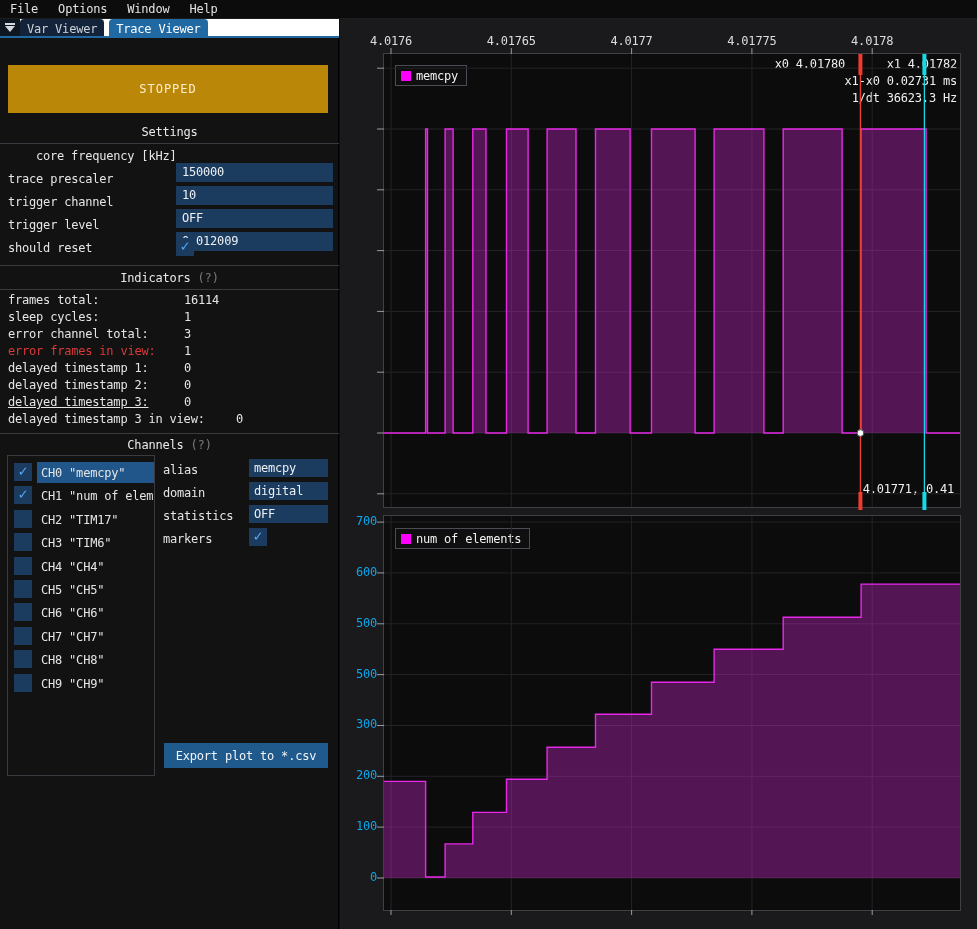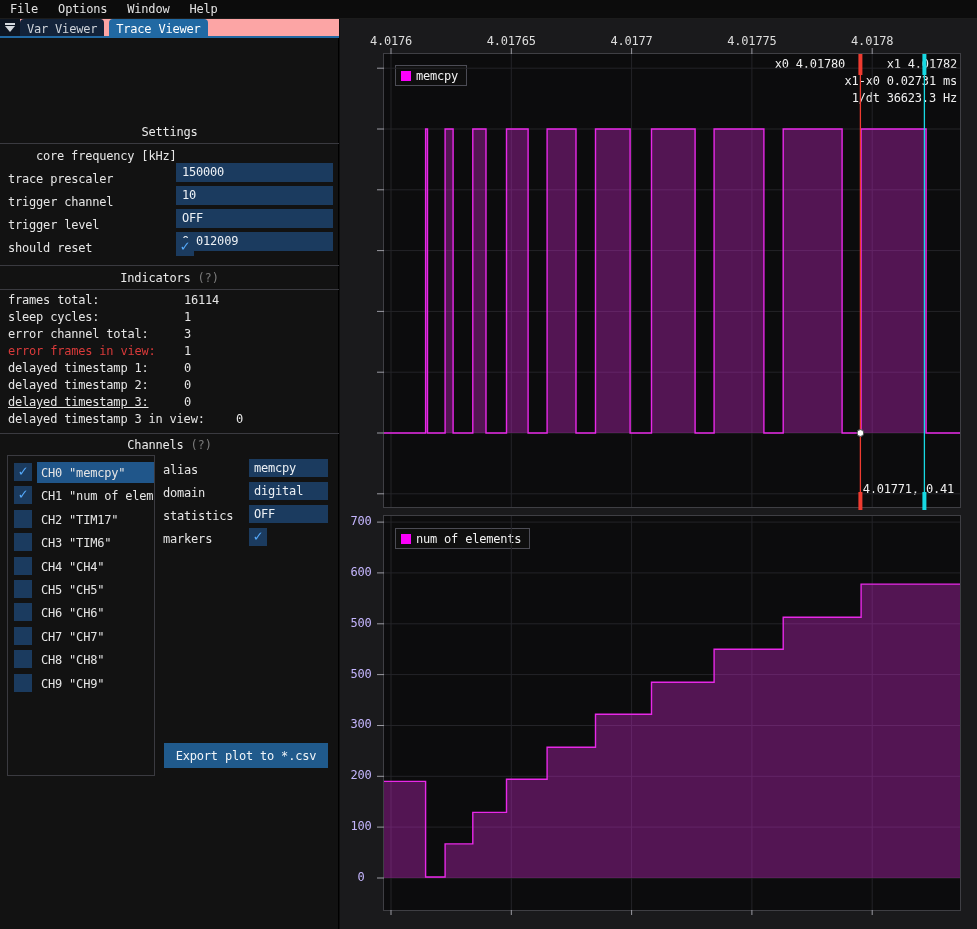--- a/index.html
+++ b/index.html
@@ -20,21 +20,21 @@
   }
   .menubar .mitem { padding:2px 10px; cursor:default; color:#e2e2e2; }
   
   .left-panel {
     position:absolute; left:0; top:19px; width:339px; height:910px;
     background:#121212; border-right:1px solid #000;
   }
   .tabbar {
     position:absolute; left:0; top:0; width:339px; height:19px;
     display:flex; align-items:stretch;
-    border-bottom:2px solid #2169a3; background:#fca5a5;
+    border-bottom:2px solid #2169a3; background:#ffffff;
   }
   .tab-collapse {
     width:20px; display:flex; align-items:center; justify-content:center;
     background:#0e1622;
   }
   .tri-icon { position:relative; width:10px; height:9px; }
   .tri-icon::before { content:""; position:absolute; left:0; top:0; width:10px; height:2px; background:#d5d9de; }
   .tri-icon::after {
     content:""; position:absolute; left:0; top:3px;
     border-left:5px solid transparent; border-right:5px solid transparent;
@@ -101,41 +101,42 @@
   .plot svg { position:absolute; left:0; top:0; overflow:visible; }
   .legend {
     position:absolute; left:11px; top:11px; height:21px;
     background:rgba(16,16,16,0.9); border:1px solid #4c4c55;
     display:flex; align-items:center; padding:0 8px 0 5px; cursor:pointer;
   }
   .legend .swatch { width:10px; height:10px; background:#fb00fb; margin-right:5px; }
   .legend .ltext { color:#f2f2f2; white-space:pre; }
   .mk { position:absolute; color:#efefef; white-space:pre; }
   .xtick-label { position:absolute; transform:translateX(-50%); color:#dddddd; white-space:pre; }
-  .ytick-label { position:absolute; width:32px; text-align:center; color:#c4b5fd; white-space:pre; }
+  .ytick-label { position:absolute; width:32px; text-align:right; color:#0ea5e9; white-space:pre; }
 </style>
 </head>
 <body>
 
 <div class="menubar" id="menubar">
     <div class="mitem">File</div>
     <div class="mitem">Options</div>
     <div class="mitem">Window</div>
     <div class="mitem">Help</div>
   </div>
 
 <div class="left-panel">
   <div class="tabbar" id="tabbar">
     <div class="tab-collapse">
         <span class="tri-icon"></span>
       </div>
   <div class="tab">Var Viewer</div>
       <div class="tab active">Trace Viewer</div>
     </div>
 
+  <button class="stopped-btn">STOPPED</button>
 
   <div class="sec-header" style="top:106px"><span>Settings</span></div>
   <div class="hsep" style="top:124px"></div>
   <div id="settings-rows">
       <div class="srow-label" style="top: 130px; margin-left: 28px;">core frequency [kHz]</div>
       <input class="sfield" value="150000" style="top: 128px;">
       <div class="srow-label" style="top: 153px;">trace prescaler</div>
       <input class="sfield" value="10" style="top: 151px;">
       <div class="srow-label" style="top: 176px;">trigger channel</div>
       <input class="sfield" value="OFF" style="top: 174px;">

